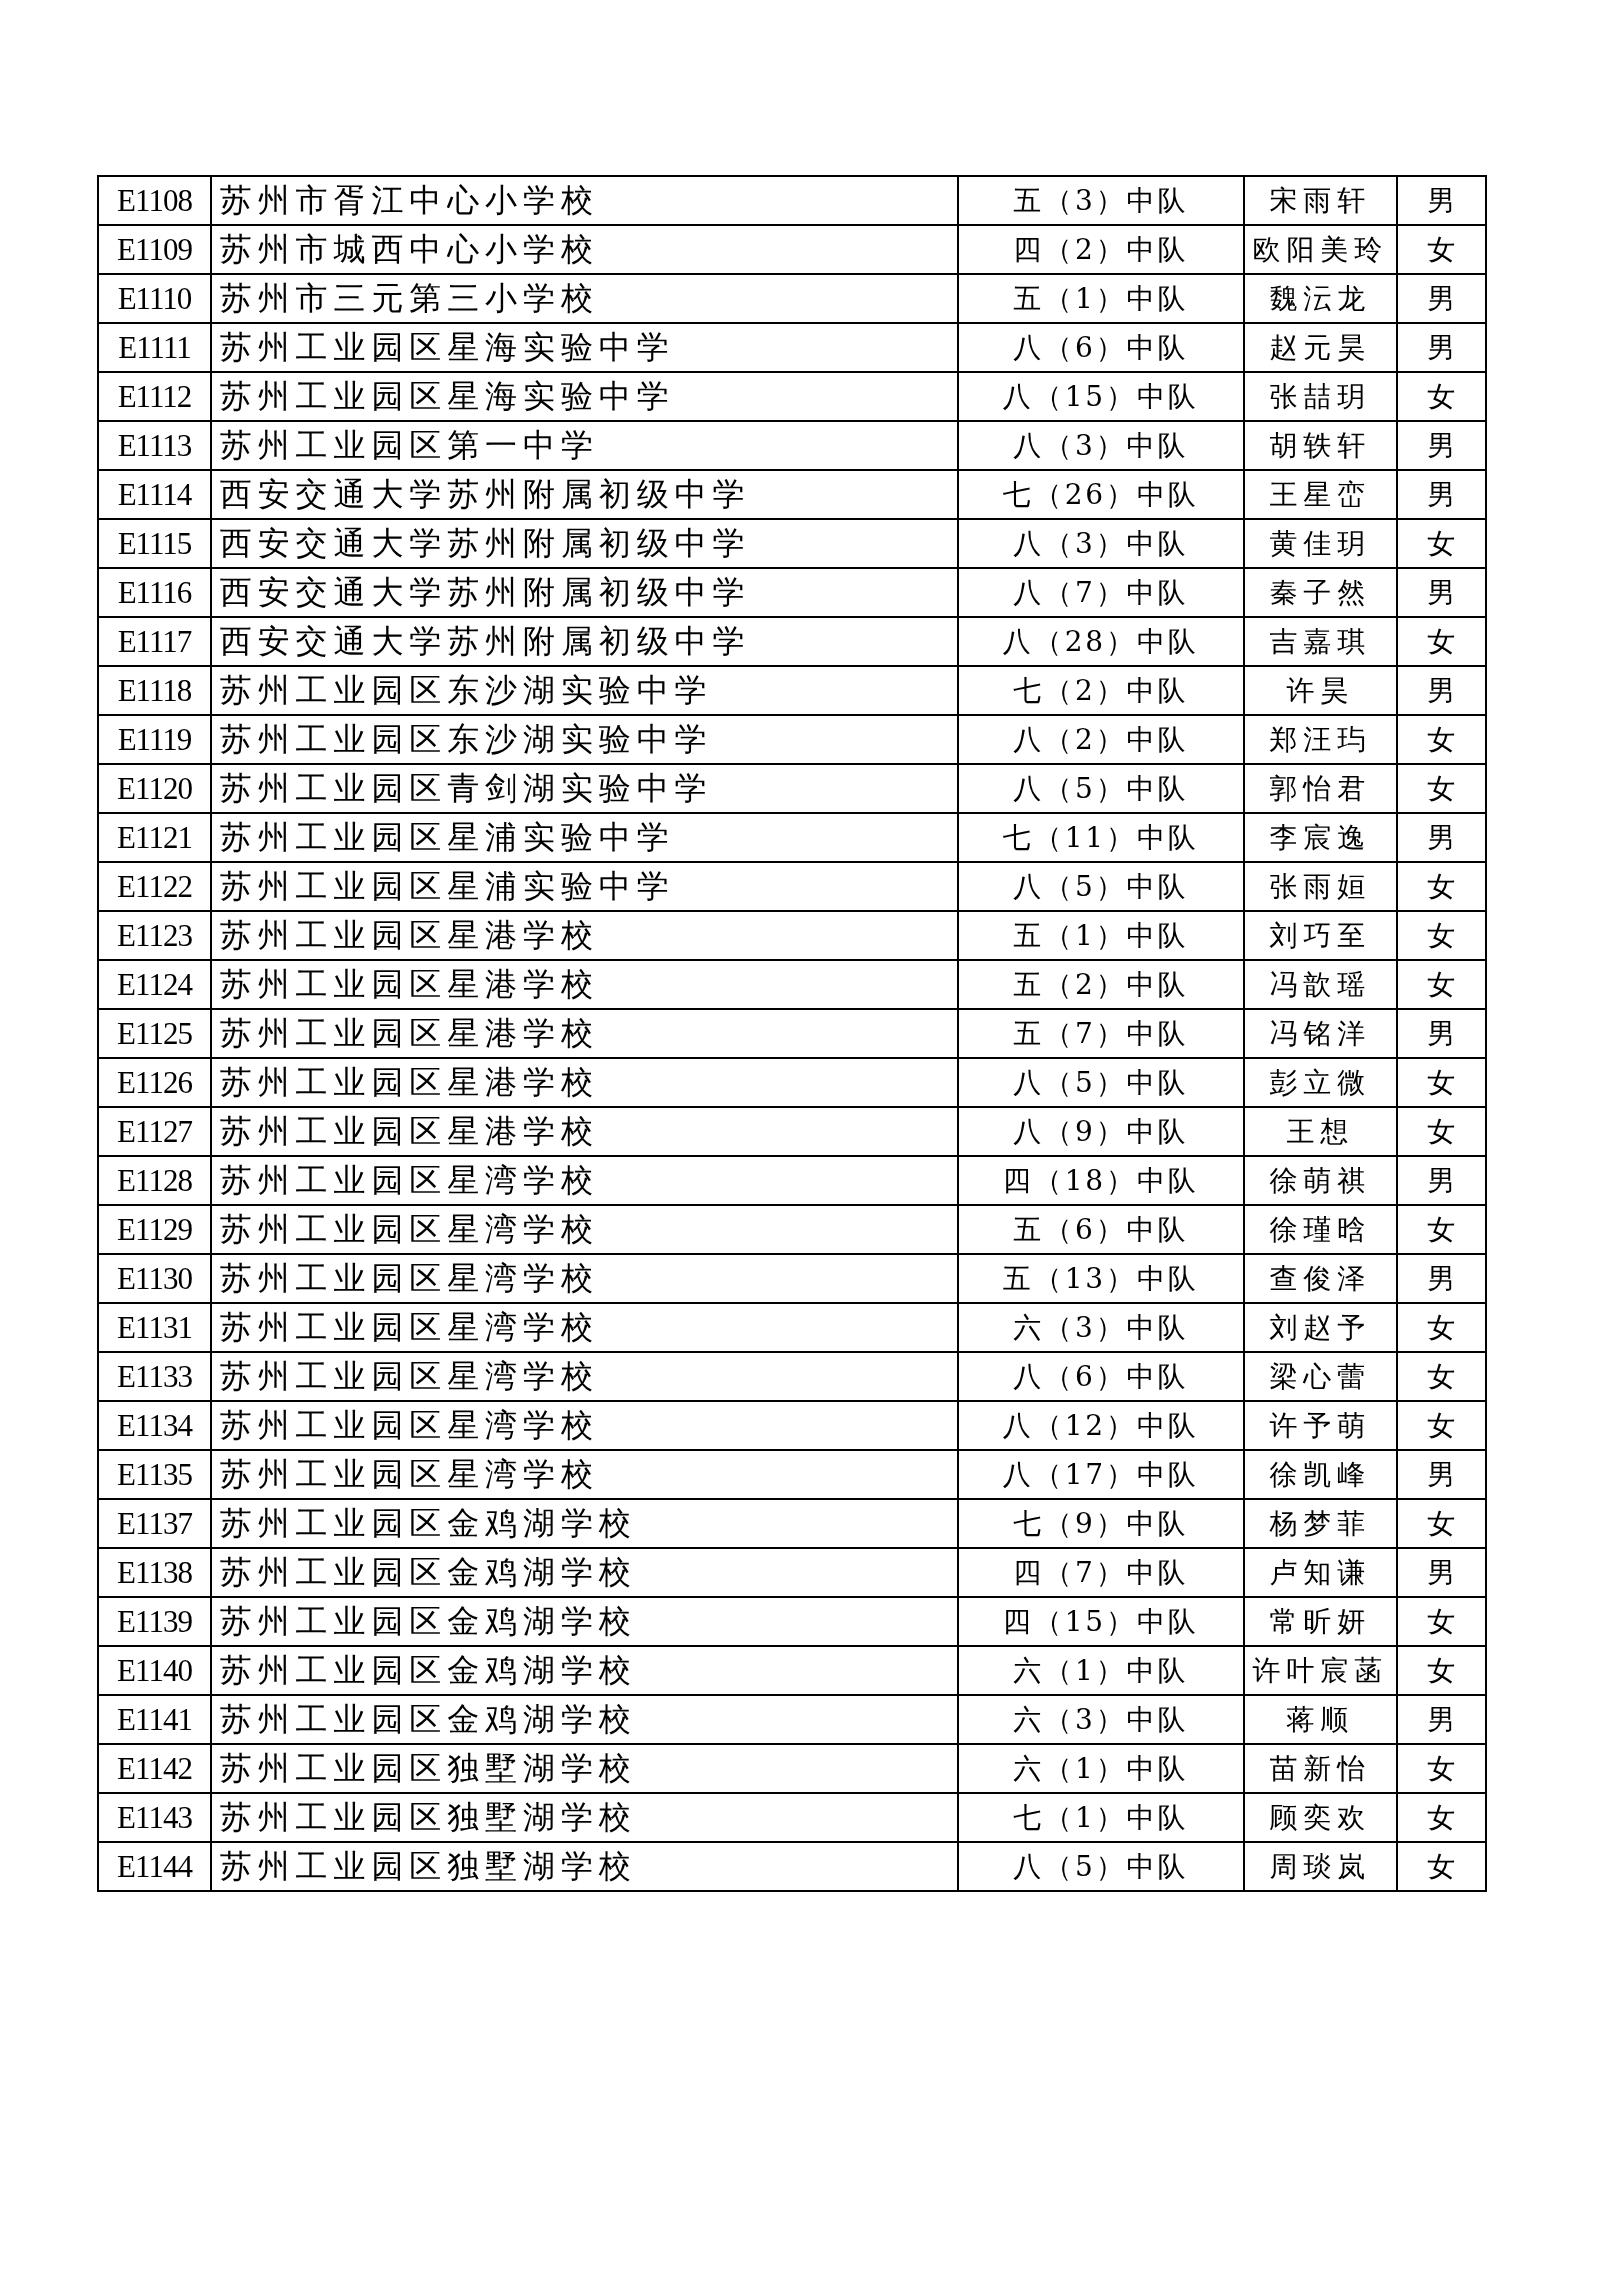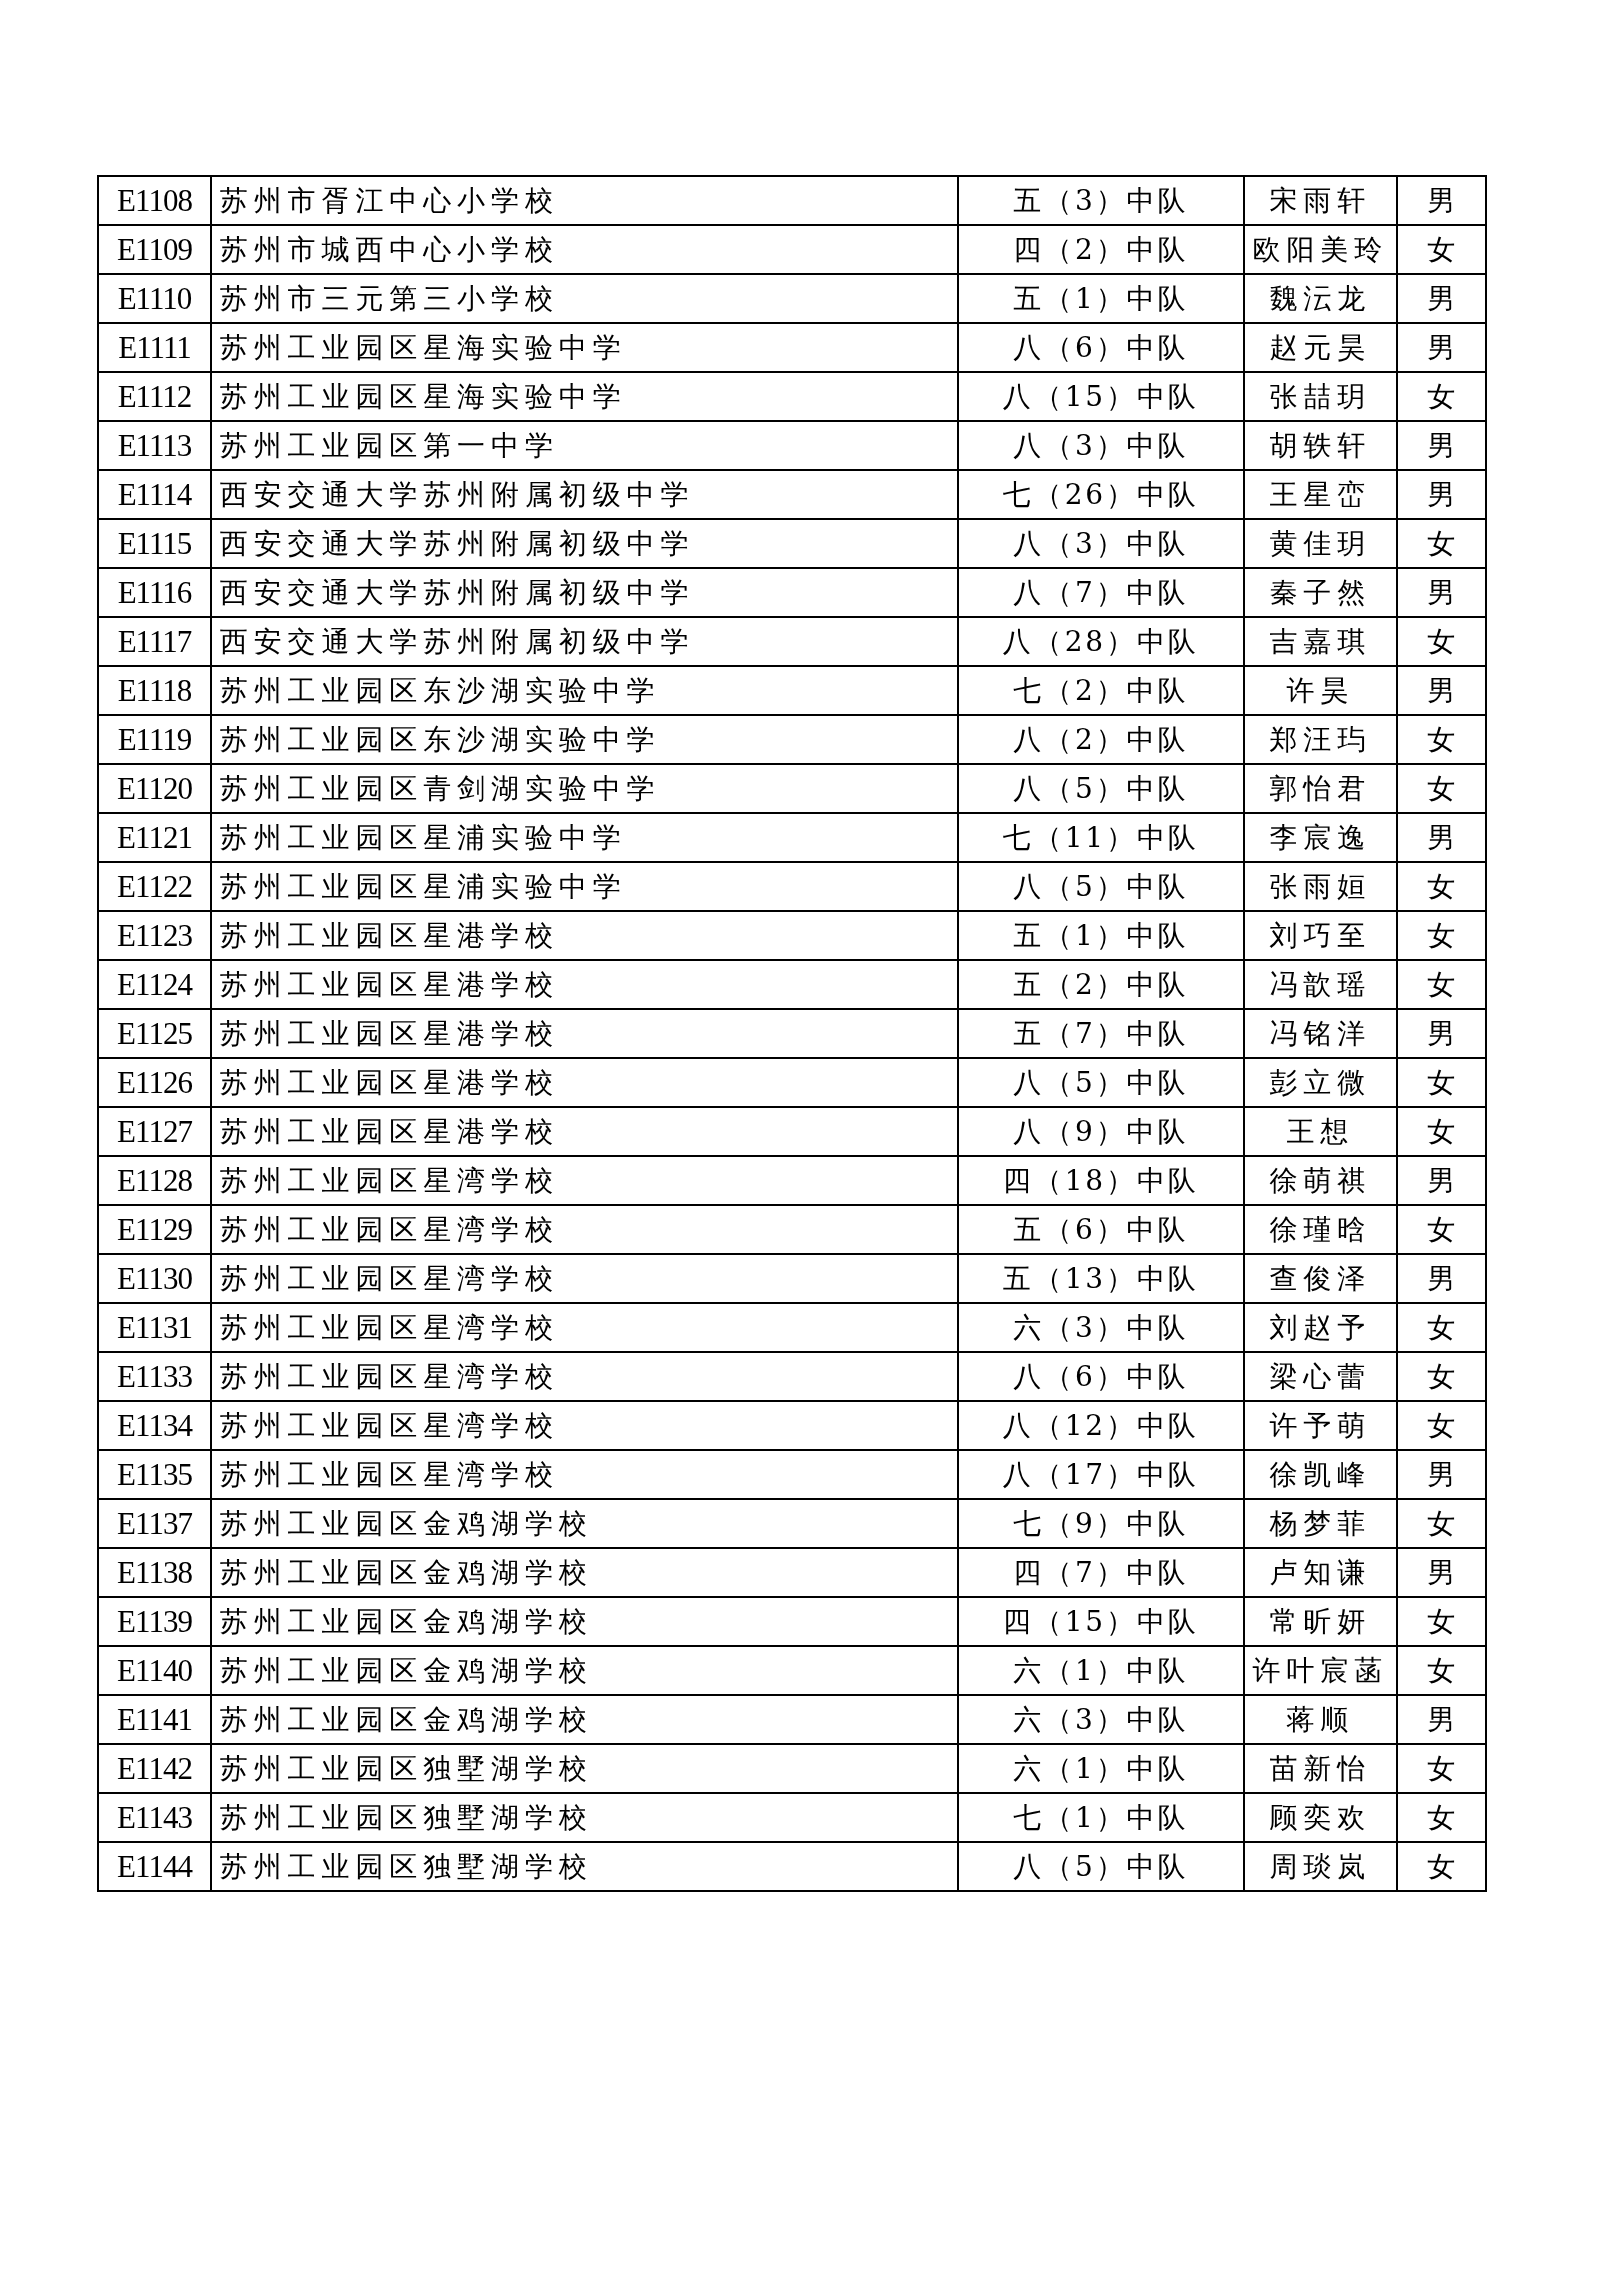--- a/index.html
+++ b/index.html
@@ -27,21 +27,21 @@
     }
     .table td {
       border: 2.9px solid #000;
       height: 47px;
       padding: 0;
       vertical-align: middle;
       white-space: nowrap;
       overflow: hidden;
     }
     .c-id { width: 111px; text-align: center; font-size: 31px; letter-spacing: -1px; }
-    .c-school { width: 737px; text-align: left; padding-left: 7.8px !important; font-size: 28px; letter-spacing: 5.9px; }
+    .c-school { width: 737px; text-align: left; padding-left: 7.8px !important; font-size: 32px; letter-spacing: 5.9px; }
     .c-class { width: 284px; text-align: center; font-size: 28px; letter-spacing: 2.9px; }
     .c-name { width: 151px; text-align: center; font-size: 28px; letter-spacing: 5.9px; border-radius: 6px; }
     .c-gender { width: 87px; text-align: center; font-size: 28px; }
     .cjk { font-family: "DejaVu Serif", "Liberation Serif", serif; }
   </style>
 </head>
 <body>
 
 <table class="table">
   <tbody id="table-body">

